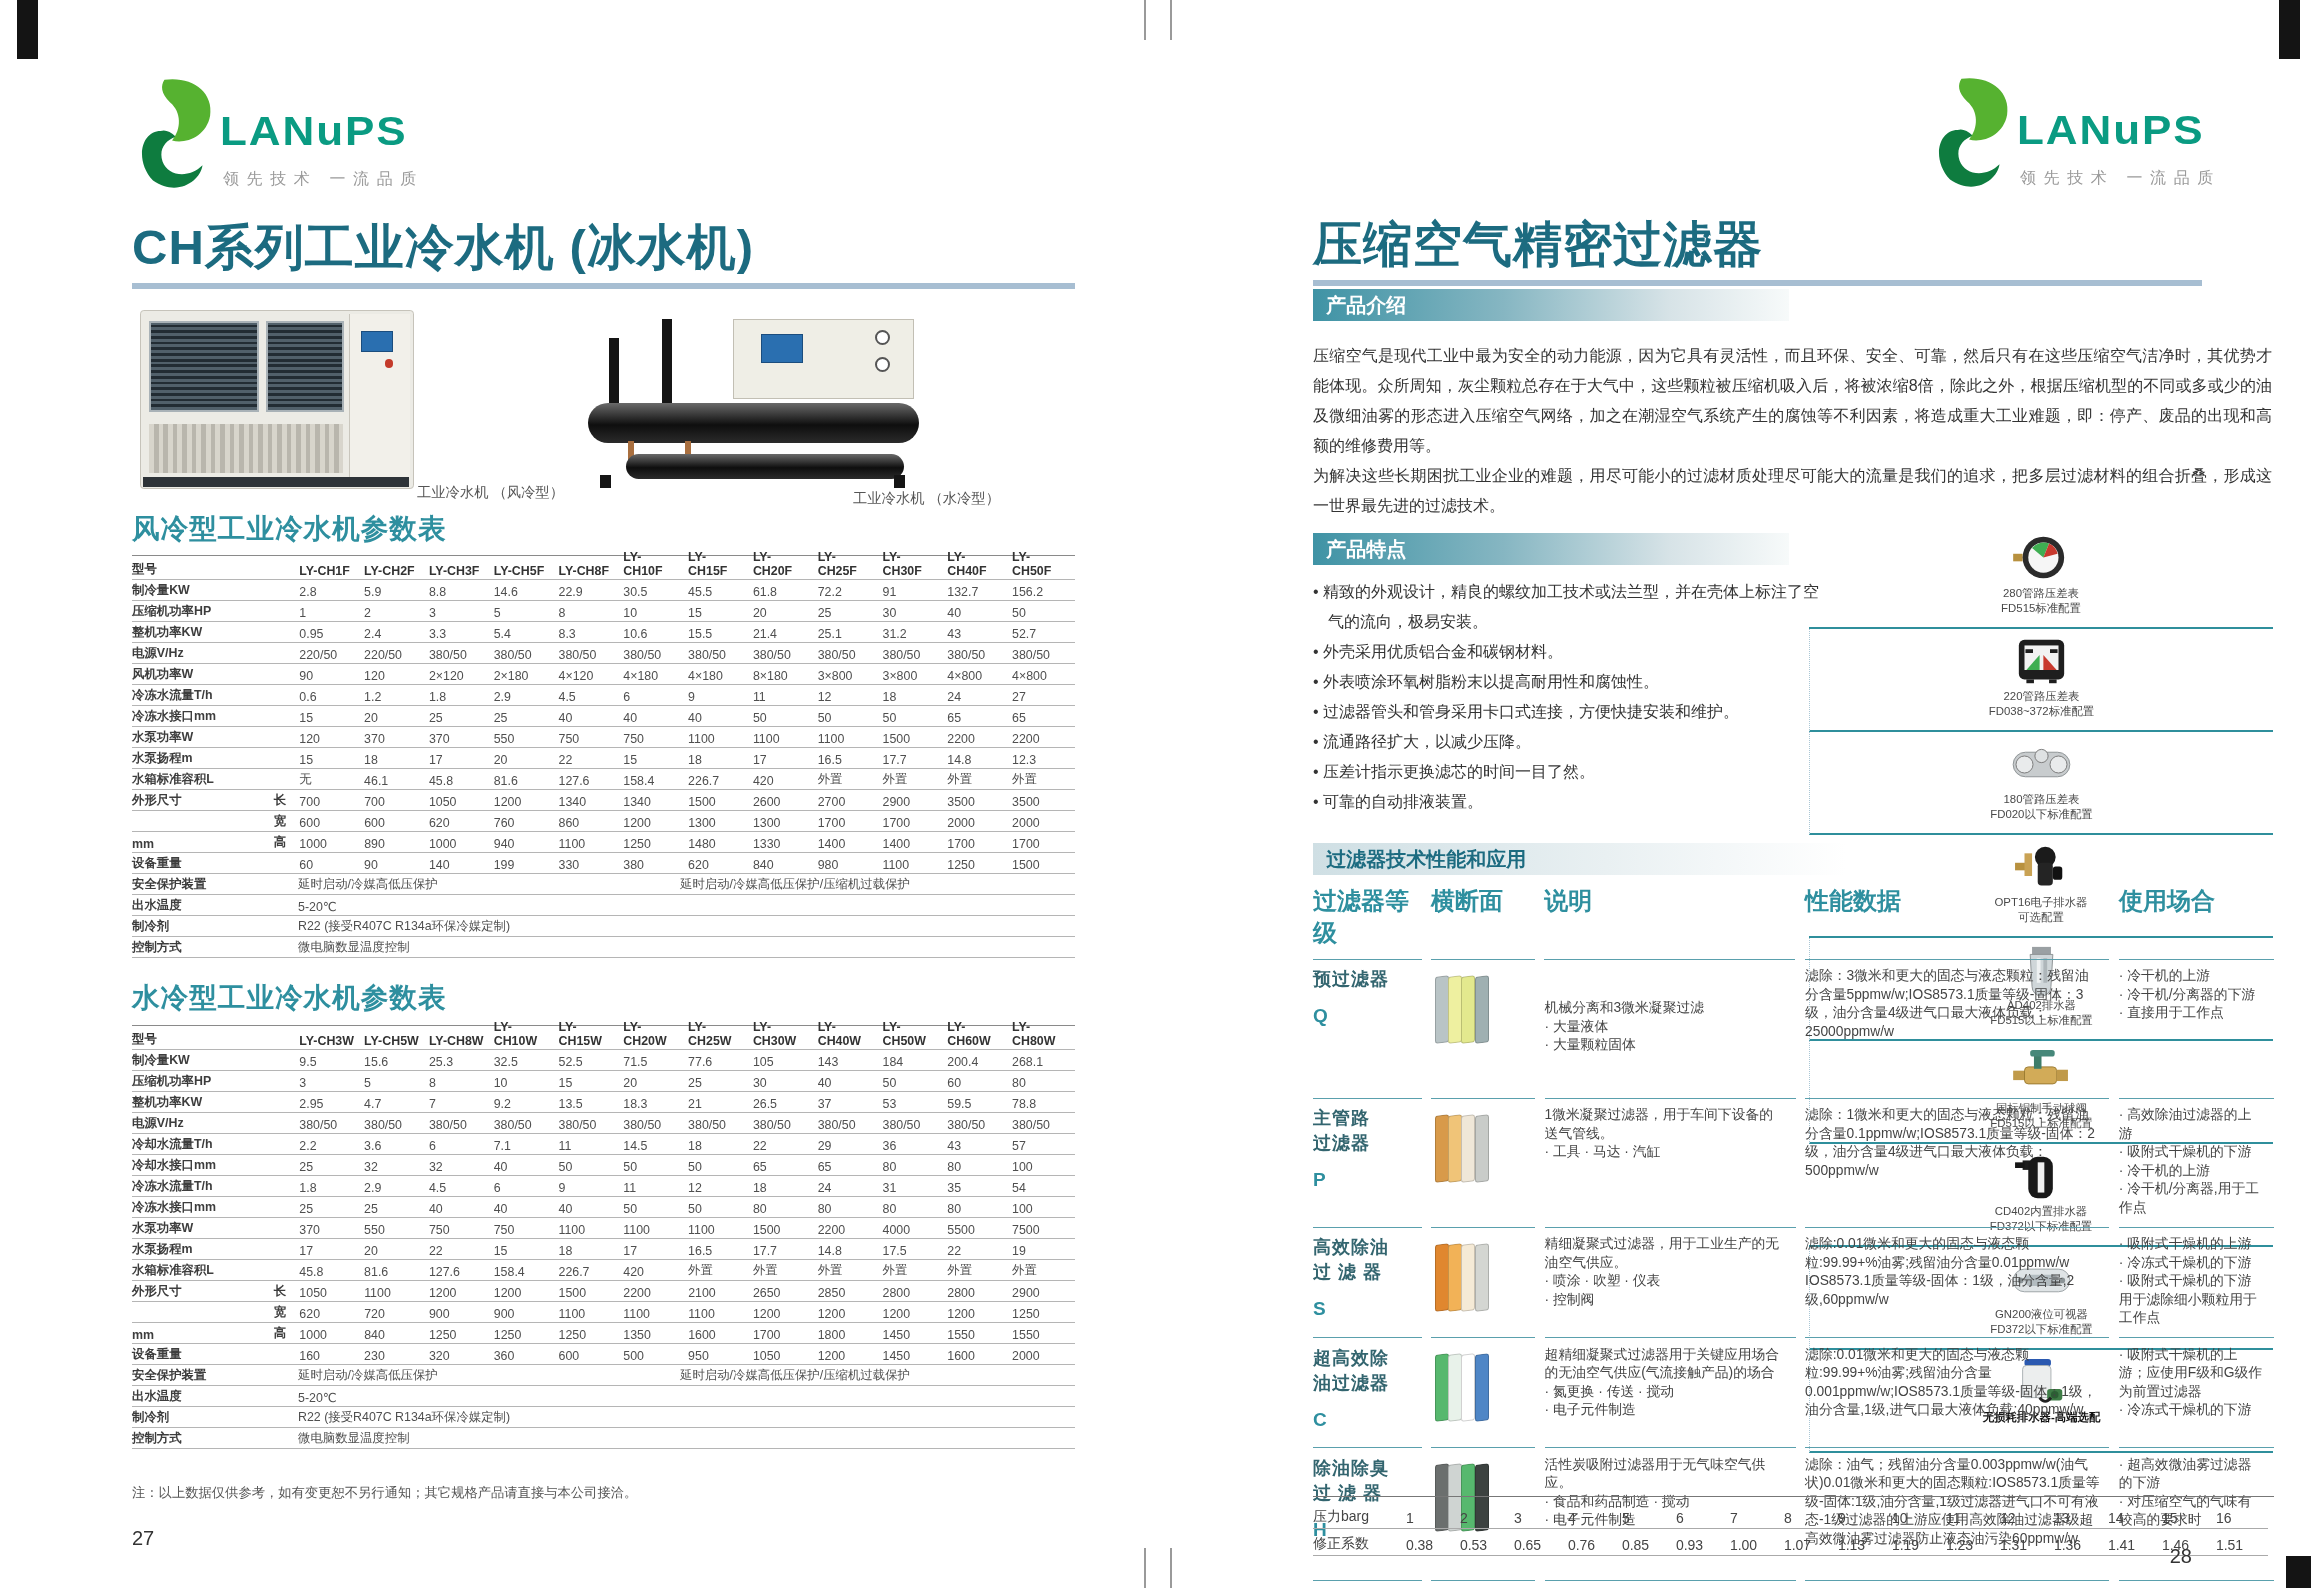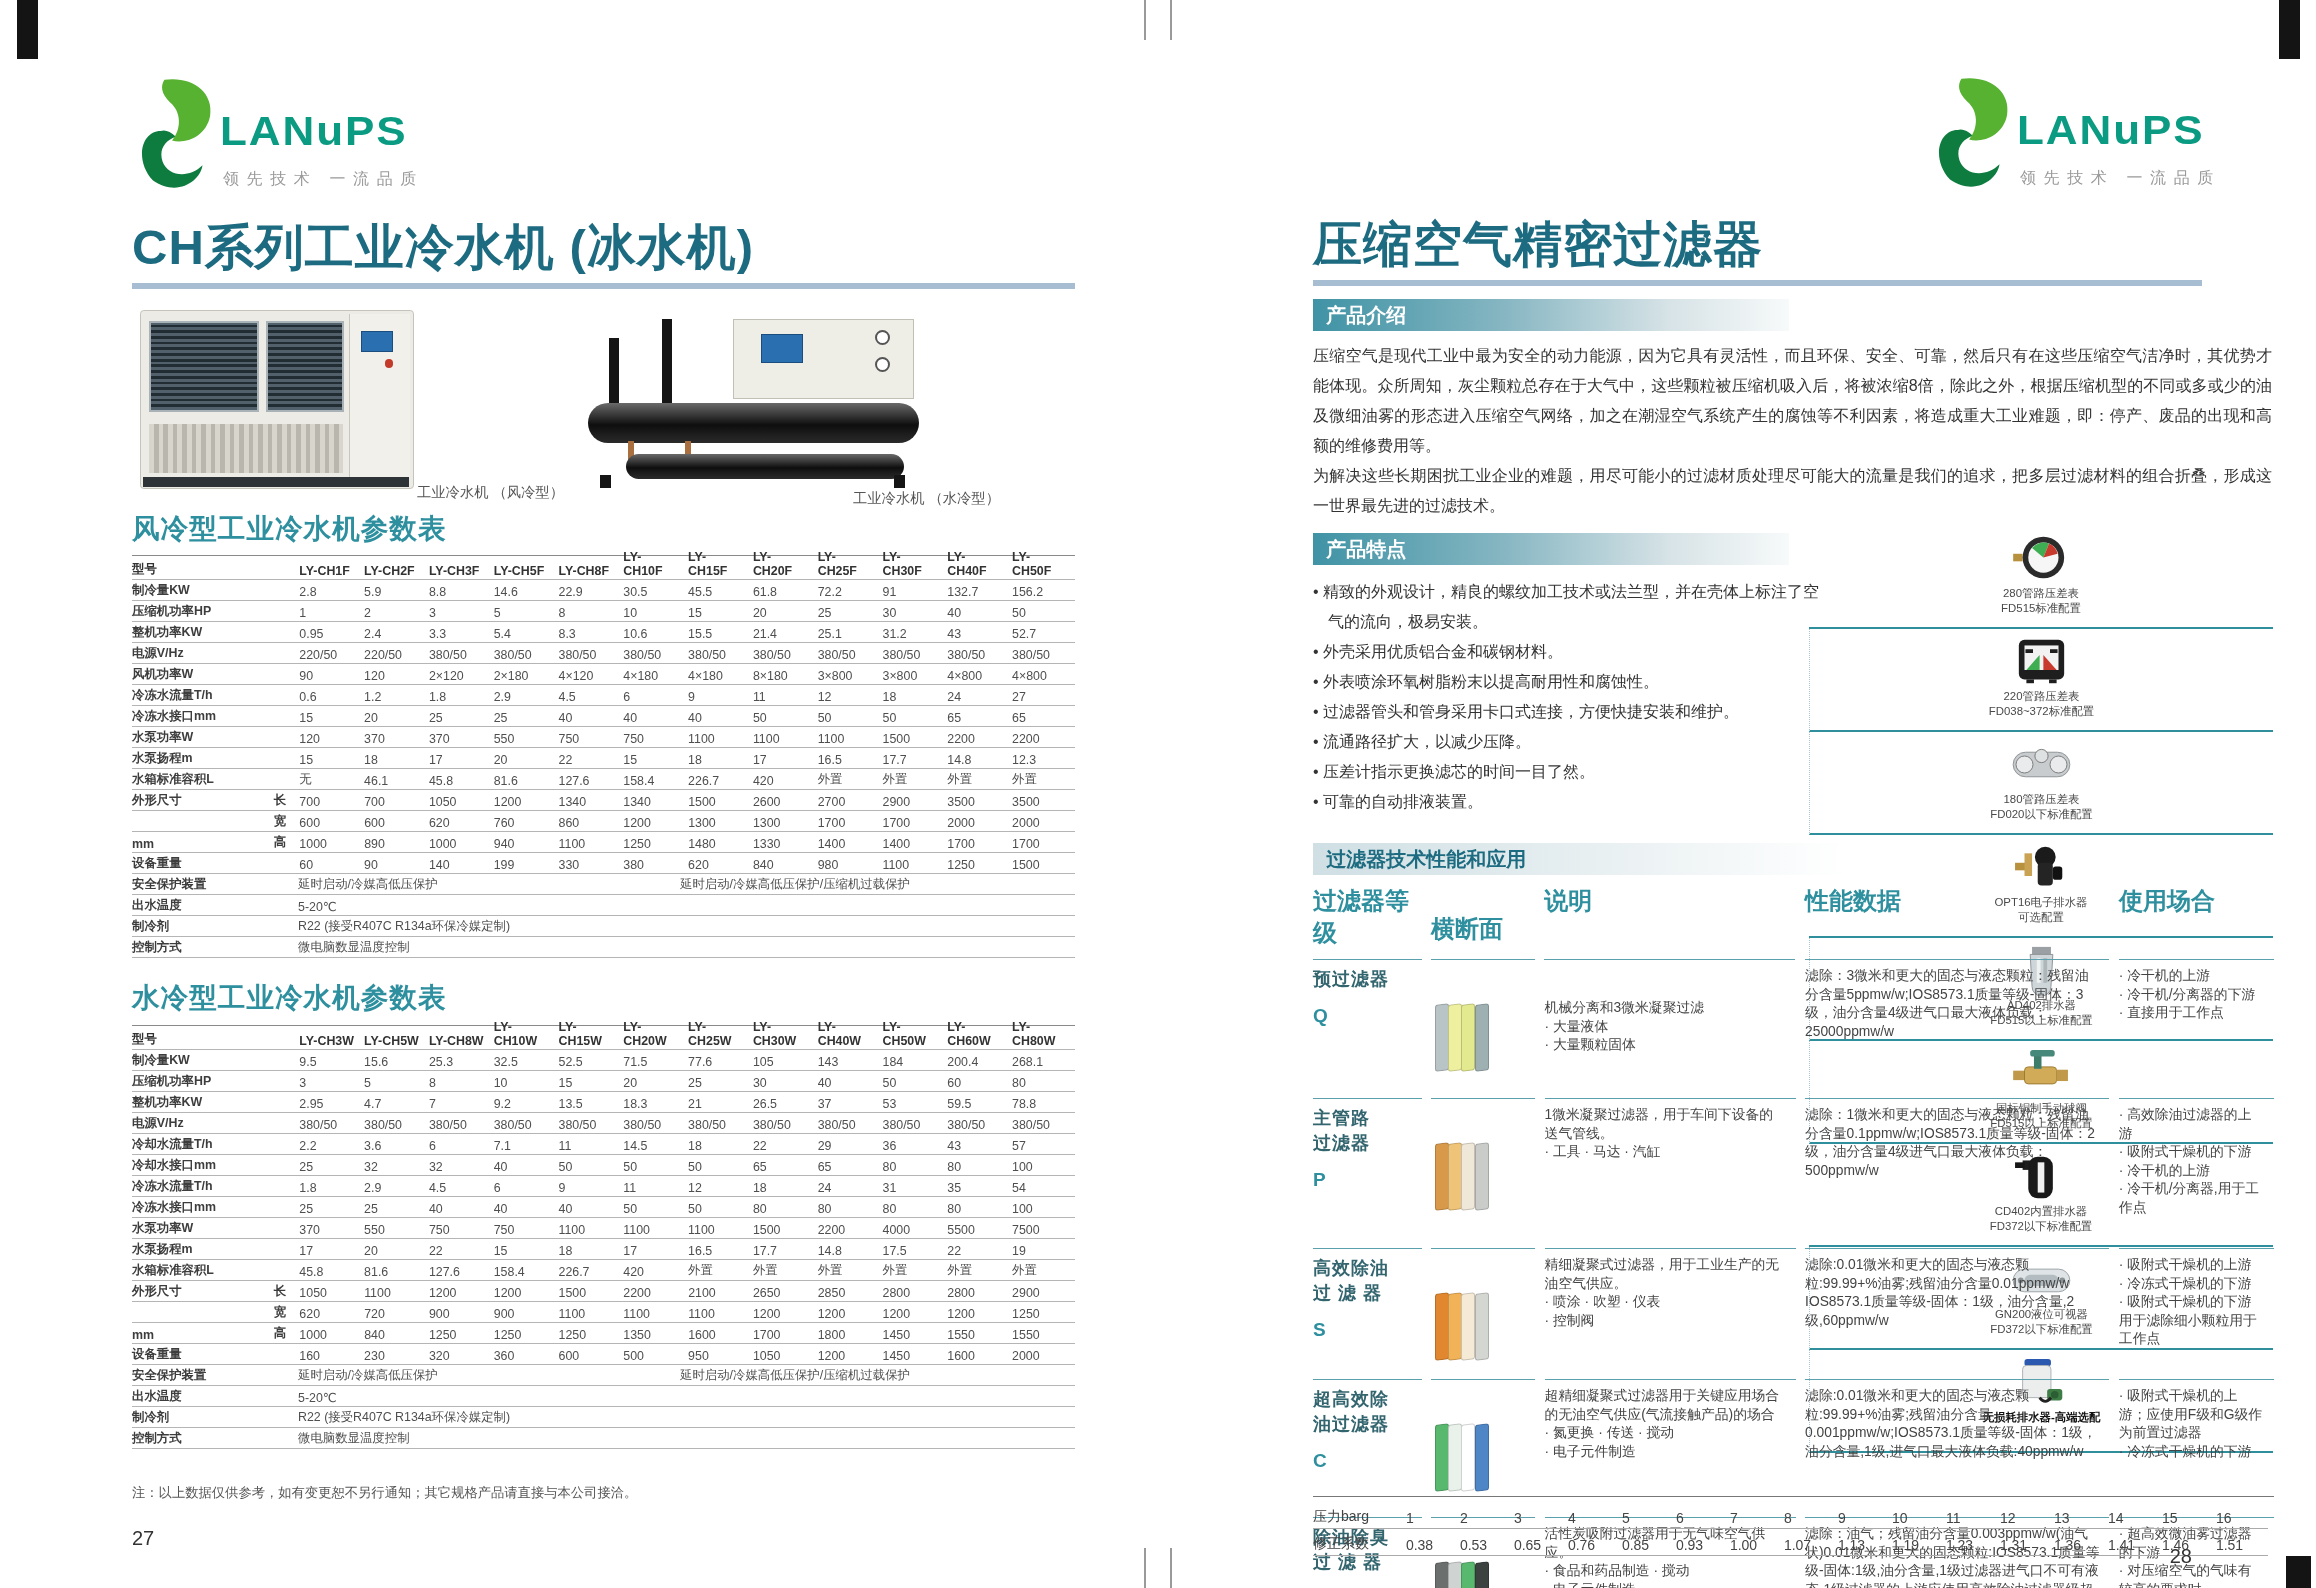--- a/index.html
+++ b/index.html
@@ -74,21 +74,21 @@
   .acc-cap{font-size:11.4px;color:#4a4a4a;line-height:15px;}
   .acc-cap.bold{font-weight:bold;color:#111;}
   
   .ftable{position:absolute;left:0;width:961px;}
   .fhead,.frow{display:flex;}
   .fhead > span{font-size:24px;font-weight:bold;color:var(--teal);padding-bottom:9.5px;}
   .frow > div{border-bottom:1.9px solid var(--tealline);padding:7.6px 9.5px 9.5px 0;font-size:13.8px;
               line-height:18.5px;color:#444;}
   .fhead > span{border-bottom:1.9px solid var(--tealline);margin-right:9.5px;}
   .frow > div{margin-right:9.5px;}
-  .fc1{width:112px;} .fc2{width:107px;margin-top:28px;} .fc3{width:259px;} .fc4{width:314px;} .fc5{width:160px;margin-right:0 !important;}
+  .fc1{width:112px;} .fc2{width:107px;} .fc3{width:259px;} .fc4{width:314px;} .fc5{width:160px;margin-right:0 !important;}
   .fhead .fc5{margin-right:0;}
   .grade-line{font-size:18px;font-weight:bold;color:#33656f;line-height:25px;letter-spacing:1px;}
   .grade-code{font-size:19px;font-weight:bold;color:var(--teal);margin-top:15px;}
   .cs{position:relative;width:72px;height:82px;margin-top:1.9px;}
   .cs i{position:absolute;top:6.7px;width:14.3px;height:67px;border-radius:2.9px;
         transform:skewY(-7deg);border:1px solid rgba(0,0,0,.18);}
   .fdesc p,.fperf p{margin:0;}
   
   .ptable{position:absolute;left:0;width:961px;border-top:1.9px solid #777;padding-top:4.8px;}
   .pr{display:flex;align-items:flex-end;height:27px;font-size:14px;color:#444;}
@@ -685,21 +685,21 @@
       <path d="M30 60 C 10 60, 2 90, 22 112 C 48 130, 72 112, 74 96 C 60 110, 38 108, 32 92 C 28 80, 34 70, 46 66 C 40 60, 34 58, 30 60 Z" fill="#0e7c3f"></path>
       <path d="M34 6 C 62 2, 86 18, 82 44 C 78 66, 56 74, 42 70 C 52 58, 52 40, 40 30 C 30 20, 30 12, 34 6 Z" fill="#56b230"></path>
     </svg>
     <div class="brandname" data-name="brand-name">LANuPS</div>
     <div class="tagline" data-name="brand-tagline">领先技术 一流品质</div>
   </div>
 
   <div class="pgtitle" data-name="page-title">压缩空气精密过滤器</div>
   <div class="titlebar" style="width:889px;" data-name="title-underline-bar"></div>
 
-  <div class="badge" style="top:228px;" data-name="section-badge-intro">产品介绍</div>
+  <div class="badge" style="top:218px;" data-name="section-badge-intro">产品介绍</div>
   <div class="intro" id="intro" style="top:270px;" data-name="intro-text">
       <p data-name="intro-paragraph">压缩空气是现代工业中最为安全的动力能源，因为它具有灵活性，而且环保、安全、可靠，然后只有在这些压缩空气洁净时，其优势才能体现。众所周知，灰尘颗粒总存在于大气中，这些颗粒被压缩机吸入后，将被浓缩8倍，除此之外，根据压缩机型的不同或多或少的油及微细油雾的形态进入压缩空气网络，加之在潮湿空气系统产生的腐蚀等不利因素，将造成重大工业难题，即：停产、废品的出现和高额的维修费用等。</p>
       <p data-name="intro-paragraph">为解决这些长期困扰工业企业的难题，用尽可能小的过滤材质处理尽可能大的流量是我们的追求，把多层过滤材料的组合折叠，形成这一世界最先进的过滤技术。</p>
     </div>
 
   <div class="badge" style="top:462px;" data-name="section-badge-features">产品特点</div>
   <div class="features" id="features" style="top:506px;" data-name="features-list">
       <div data-name="feature-item">• 精致的外观设计，精良的螺纹加工技术或法兰型，并在壳体上标注了空气的流向，极易安装。</div>
       <div data-name="feature-item">• 外壳采用优质铝合金和碳钢材料。</div>
       <div data-name="feature-item">• 外表喷涂环氧树脂粉末以提高耐用性和腐蚀性。</div>

